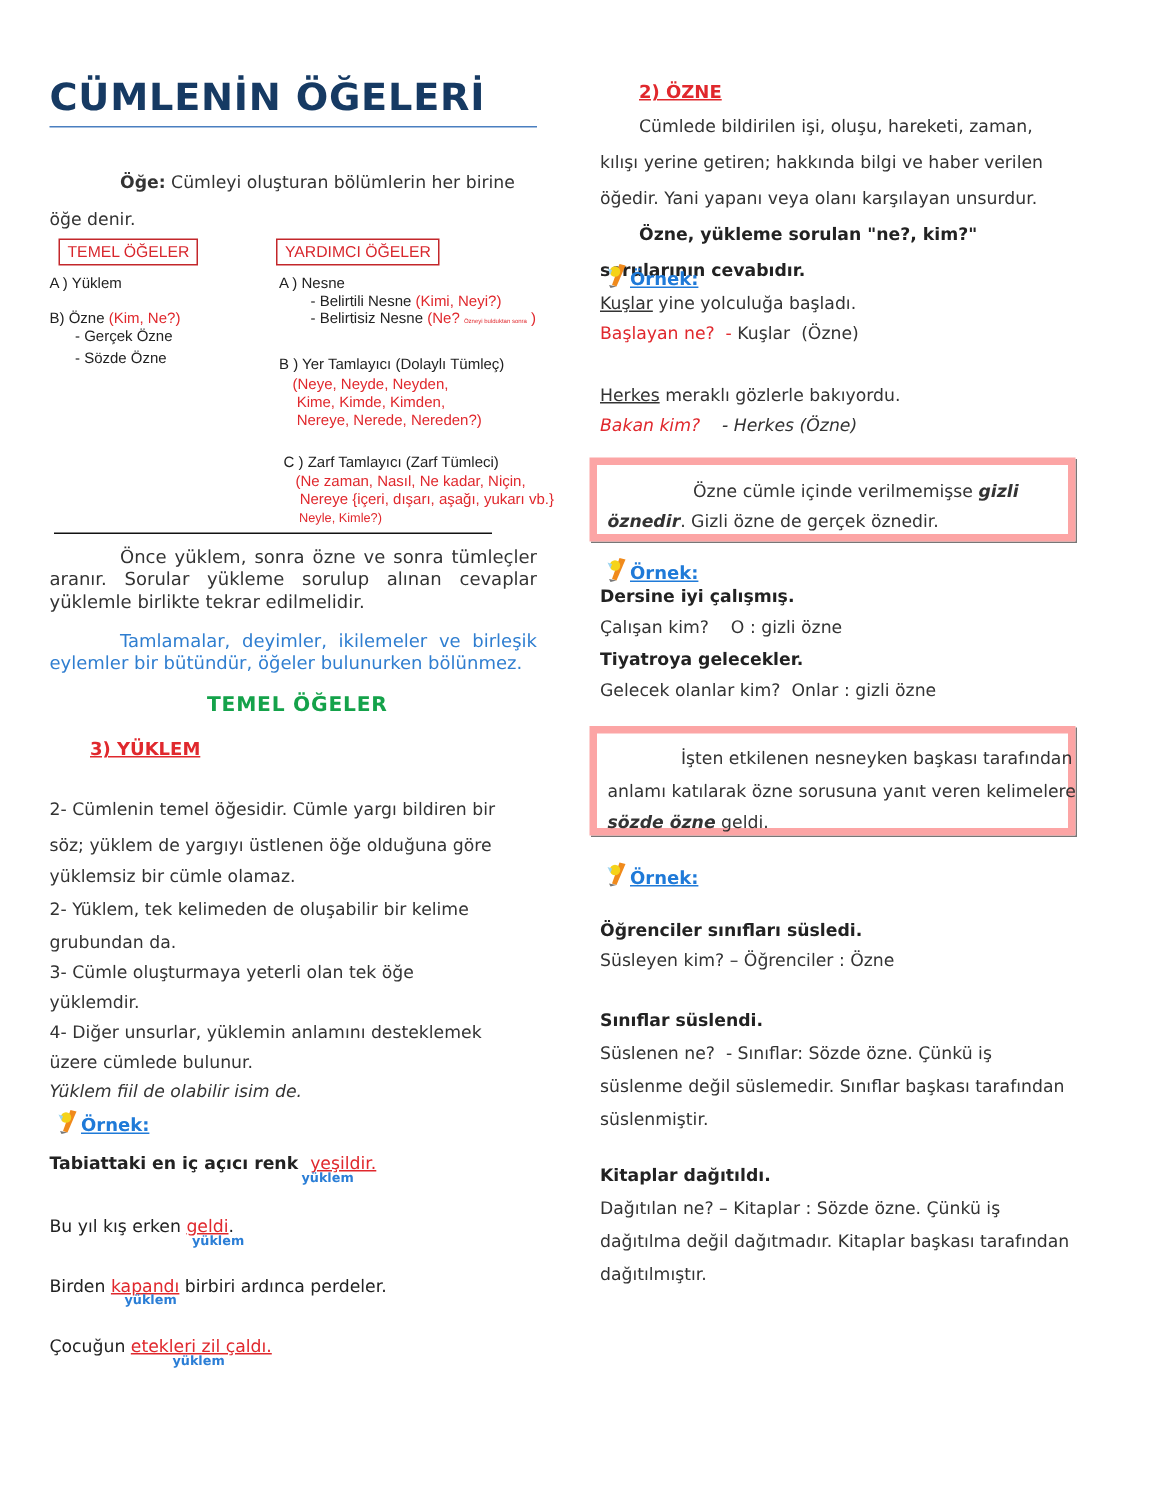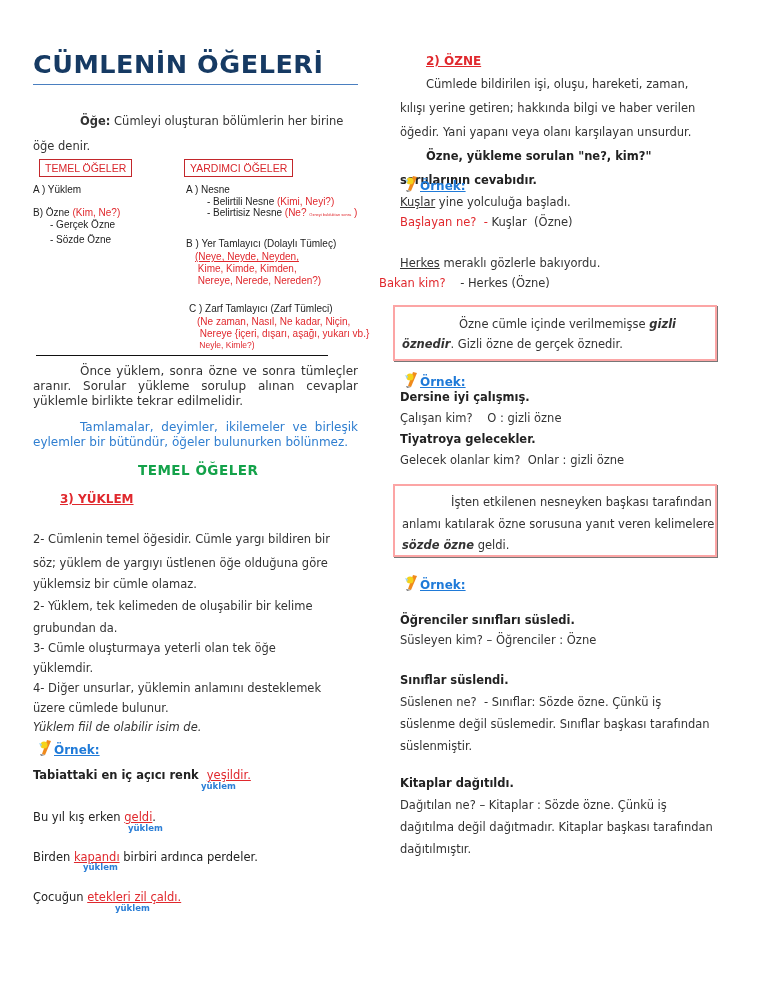--- a/index.html
+++ b/index.html
@@ -30,21 +30,21 @@
   .ornek { display: flex; align-items: flex-end; }
   .ornek .ico { width: 20px; height: 18px; position: relative; }
   .ornek .lbl { color: #1f7ad8; font-weight: bold; font-size: 12px; text-decoration: underline; margin-left: -2px; line-height: 13px; }
 
   .ex-red { color: #e0282d; text-decoration: underline; }
   .yuklem-tag { color: #2b7ed6; font-weight: bold; font-size: 8.5px; line-height: 9px; }
   .italic { font-style: italic; }
   .ul { text-decoration: underline; }
   .redtxt { color: #e0282d; }
 
-  .boxed { border: 2px solid #fca5a5; box-shadow: 1px 1px 0 #777; background: #fff; }
+  .boxed { border: 5px solid #fca5a5; box-shadow: 1px 1px 0 #777; background: #fff; }
 </style>
 </head>
 <body>
 
 <div class="abs main-title">CÜMLENİN ÖĞELERİ</div>
 <div class="abs title-rule"></div>
 
 <div class="abs txt" style="left:80px; top:109px;">
   <span class="bold">Öğe:</span><span> Cümleyi oluşturan bölümlerin her birine</span>
 </div>
@@ -63,21 +63,21 @@
 
   <div class="abs" style="left:153px; top:26px;">A ) Nesne</div>
   <div class="abs" style="left:174px; top:38px; white-space:nowrap;">
     <span>- Belirtili Nesne </span><span class="red">(Kimi, Neyi?)</span>
   </div>
   <div class="abs" style="left:174px; top:49px; white-space:nowrap;">
     <span>- Belirtisiz Nesne </span><span class="red">(Ne? </span><span class="tiny">Özneyi bulduktan sonra</span><span class="red"> )</span>
   </div>
 
   <div class="abs" style="left:153px; top:80px; white-space:nowrap;">B ) Yer Tamlayıcı (Dolaylı Tümleç)</div>
-  <div class="abs red" style="left:162px; top:93px; white-space:pre;text-decoration:underline;">(Neye, Neyde, Neyden,</div>
+  <div class="abs red" style="left:162px; top:93px; white-space:pre;">(Neye, Neyde, Neyden,</div>
   <div class="abs red" style="left:162px; top:105px; white-space:pre;"> Kime, Kimde, Kimden,</div>
   <div class="abs red" style="left:162px; top:117px; white-space:pre;"> Nereye, Nerede, Nereden?)</div>
 
   <div class="abs" style="left:156px; top:145px; white-space:nowrap;">C ) Zarf Tamlayıcı (Zarf Tümleci)</div>
   <div class="abs red" style="left:164px; top:158px; white-space:pre;">(Ne zaman, Nasıl, Ne kadar, Niçin,</div>
   <div class="abs red" style="left:164px; top:170px; white-space:pre;"> Nereye {içeri, dışarı, aşağı, yukarı vb.}</div>
   <div class="abs red" style="left:164px; top:181px; white-space:pre; font-size:8.5px;"> Neyle, Kimle?)</div>
 </div>
 
 <div class="abs rule-black" style="left:36px; top:355px; width:292px;"></div>
@@ -157,21 +157,21 @@
 </div>
 
 <div class="abs txt" style="left:400px; top:190px;">
   <span class="ul">Kuşlar</span><span> yine yolculuğa başladı.</span>
 </div>
 <div class="abs txt" style="left:400px; top:210px; white-space:pre;"><span class="redtxt">Başlayan ne?  - </span><span>Kuşlar  (Özne)</span></div>
 
 <div class="abs txt" style="left:400px; top:251px;">
   <span class="ul">Herkes</span><span> meraklı gözlerle bakıyordu.</span>
 </div>
-<div class="abs txt" style="left:379px; top:271px; white-space:pre;"><span class="redtxt">Bakan kim?</span><span>    - Herkes (Özne)</span></div>
+<div class="abs txt" style="left:400px; top:271px; white-space:pre;font-style:italic;"><span class="redtxt">Bakan kim?</span><span>    - Herkes (Özne)</span></div>
 
 <div class="abs boxed" style="left:393px; top:305px; width:324px; height:56px;">
   <div class="txt" style="position:absolute; left:64px; top:5px;">
     <span>Özne cümle içinde verilmemişse </span><span class="bold italic">gizli</span>
   </div>
   <div class="txt" style="position:absolute; left:7px; top:25px;">
     <span class="bold italic">öznedir</span><span>. Gizli özne de gerçek öznedir.</span>
   </div>
 </div>
 

